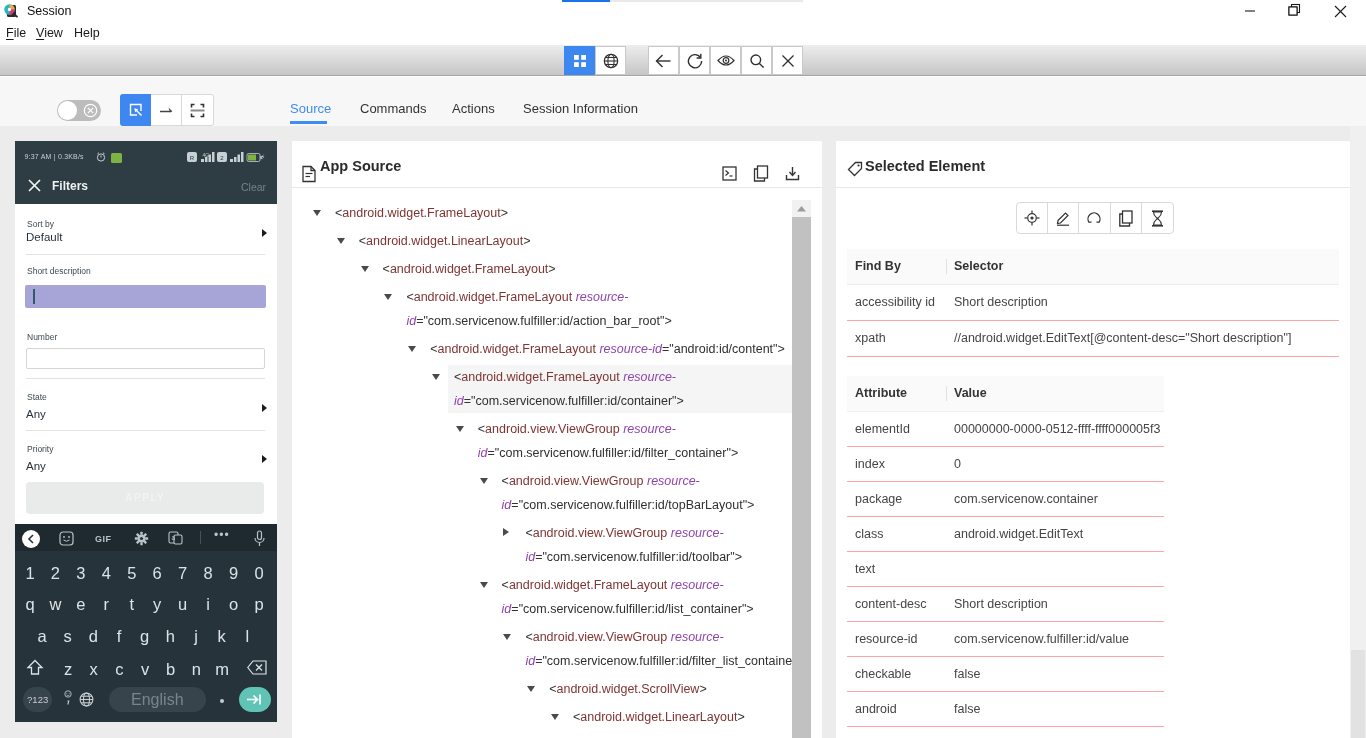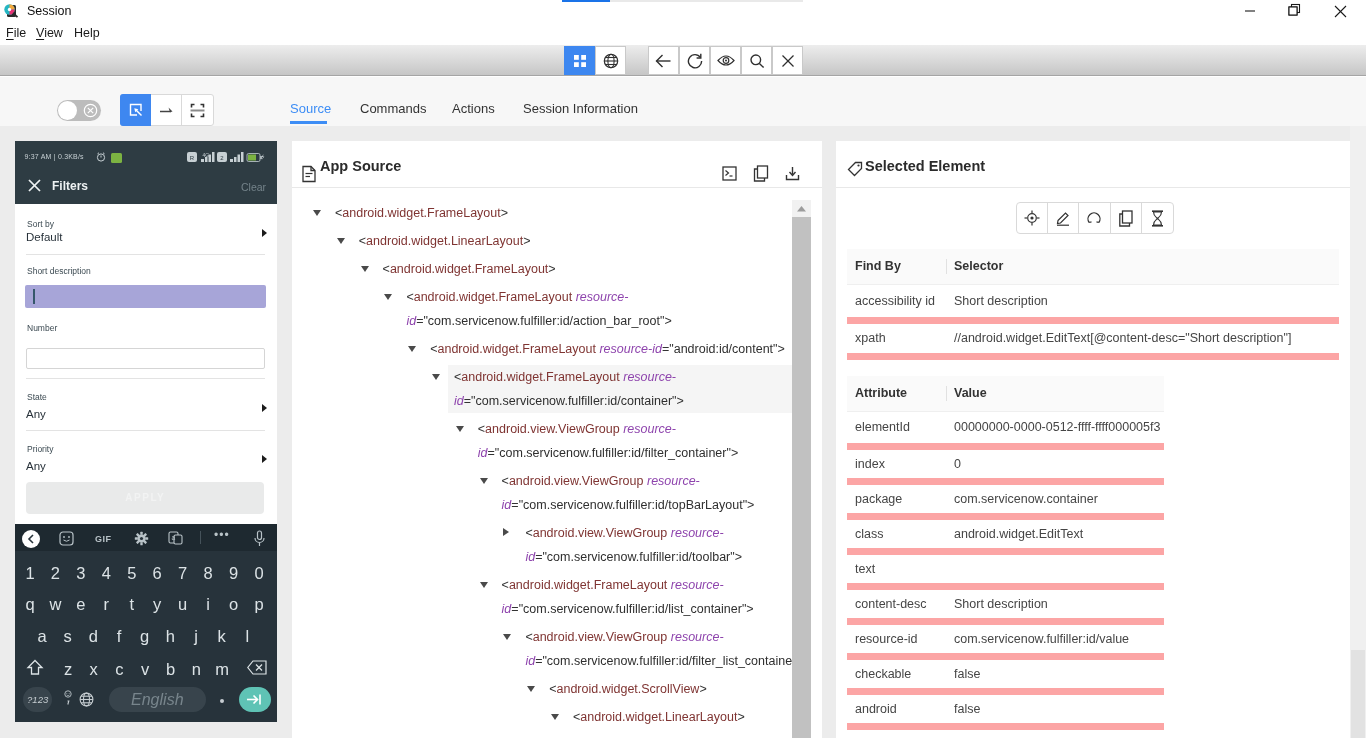--- a/index.html
+++ b/index.html
@@ -80,34 +80,34 @@
 
 
 .abtn { width:31.4px; height:30px; display:flex; align-items:center; justify-content:center;
   border-right:1px solid #d9d9d9; }
 .abtn:last-child { border-right:none; }
 table.seltab tr { }
 table.seltab { position:absolute; border-collapse:collapse; font-size:12.5px; color:#454545; }
 table.seltab td { white-space:nowrap; }
 table.seltab th { background:#fafafa; font-weight:bold; color:#333; text-align:left; }
 table.seltab th, table.seltab td { padding:0 0 0 8px; height:35px; vertical-align:middle;
-  border-bottom:7px solid #fca5a5; }
+  border-bottom:1px solid #fca5a5; }
 table.seltab th { border-bottom:1px solid #efefef; position:relative; }
 
 
 #phone { left:15px; top:141px; width:261.5px; height:581px; background:#fff; }
 .ph { position:absolute; }
 .flabel { font-size:8.5px; color:#3c4a52; }
 .fval { font-size:11.5px; color:#28323a; }
 .farrow { width:0; height:0; border-top:4px solid transparent; border-bottom:4px solid transparent;
   border-left:5px solid #1c1c1c; }
 .fdiv { left:11px; width:239px; height:1px; background:#e3e3e3; }
 .krow { position:absolute; left:0; width:261.5px; height:22px; }
 .krow span { position:absolute; transform:translateX(-50%); font-size:16.5px; color:#dce3e6; }
-.kpill { height:25px; background:#38444c; border-radius:12.5px; display:flex; align-items:center; justify-content:center;font-style:italic; }
+.kpill { height:25px; background:#38444c; border-radius:12.5px; display:flex; align-items:center; justify-content:center; }
 </style>
 </head>
 <body>
 <div id="app">
 
   <div id="titlebar" class="abs"></div>
   <div id="prog-track" class="abs"></div>
   <div id="prog-fill" class="abs"></div>
   <svg class="abs" style="left:3px;top:3px" width="16" height="16" viewBox="0 0 16 16">
     <rect x="4" y="2" width="9" height="12" rx="1.5" fill="#2b2b2b"></rect>
@@ -254,21 +254,21 @@
     <div class="ph" style="left:37px;top:37.5px;font-size:12px;font-weight:bold;color:#eef2f3">Filters</div>
     <div class="ph" style="left:226px;top:40px;font-size:10.5px;color:#74838a">Clear</div>
 
     <div class="ph flabel" style="left:12px;top:78px">Sort by</div>
     <div class="ph fval" style="left:11px;top:89.5px">Default</div>
     <div class="ph farrow" style="left:246.5px;top:88px"></div>
     <div class="ph fdiv" style="top:112.5px"></div>
     <div class="ph flabel" style="left:12px;top:124.5px">Short description</div>
     <div class="ph" style="left:10px;top:144px;width:241px;height:22.5px;background:#a7a5d8;border-radius:2px"></div>
     <div class="ph" style="left:17.5px;top:147.5px;width:2px;height:15px;background:#35576b"></div>
-    <div class="ph flabel" style="left:12px;top:182px">Number</div>
+    <div class="ph flabel" style="left:12px;top:191px">Number</div>
     <div class="ph" style="left:10.5px;top:207px;width:239px;height:21px;background:#fff;border:1px solid #d5d5d5;border-radius:2px"></div>
     <div class="ph fdiv" style="top:236.5px"></div>
     <div class="ph flabel" style="left:12px;top:250.5px">State</div>
     <div class="ph fval" style="left:11px;top:266.5px">Any</div>
     <div class="ph farrow" style="left:246.5px;top:263px"></div>
     <div class="ph fdiv" style="top:289px"></div>
     <div class="ph flabel" style="left:12px;top:302.5px">Priority</div>
     <div class="ph fval" style="left:11px;top:318.5px">Any</div>
     <div class="ph farrow" style="left:246.5px;top:314px"></div>
     <div class="ph" style="left:11.3px;top:340.8px;width:238px;height:32.5px;background:#e9eaea;border-radius:4px;text-align:center;line-height:32.5px;font-size:10px;font-weight:bold;color:#f2f3f3;letter-spacing:1.5px">APPLY</div>

